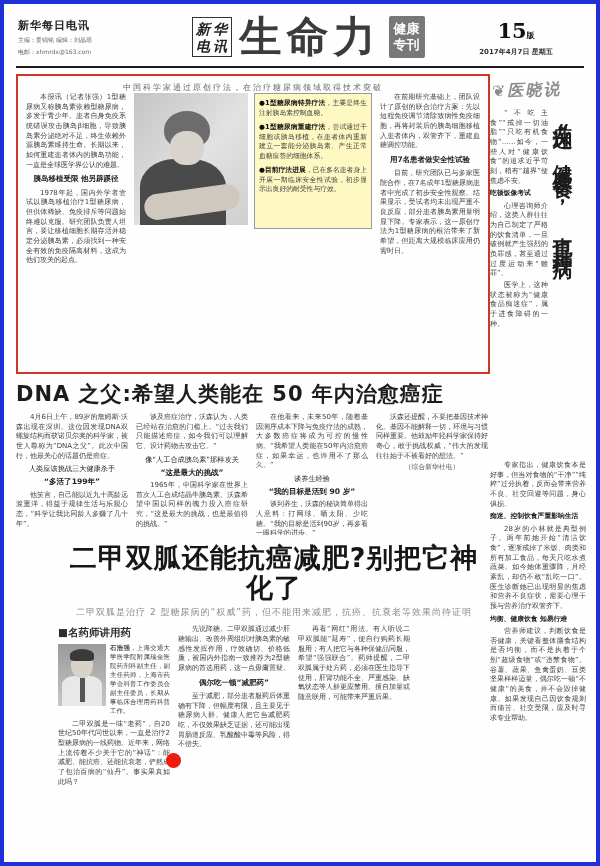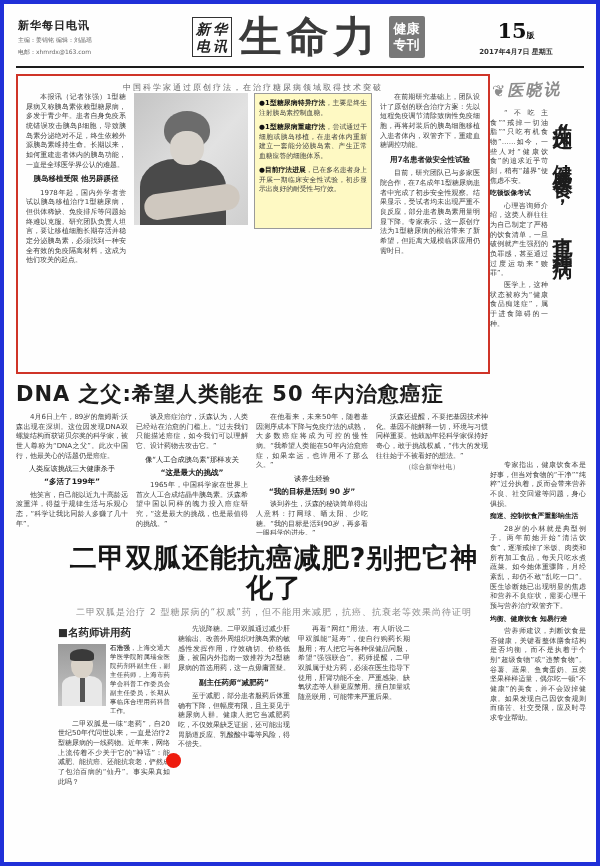--- a/index.html
+++ b/index.html
@@ -211,21 +211,21 @@
                 <div class="man-head"></div>
                 <div class="man-hair"></div>
                 <div class="man-tie"></div>
               </div>
               <div class="bio-txt"><b>石浩强</b><span>，上海交通大学医学院附属瑞金医院药剂科副主任，副主任药师，上海市药学会科普工作委员会副主任委员，长期从事临床合理用药科普工作。</span></div>
             </div>
             <p>二甲双胍是一味“老药”，自20世纪50年代问世以来，一直是治疗2型糖尿病的一线药物。近年来，网络上流传着不少关于它的“神话”：能减肥、能抗癌、还能抗衰老，俨然成了包治百病的“仙丹”。事实果真如此吗？</p>
           </div>
           <div class="mcol body-txt">
             <p>先说降糖。二甲双胍通过减少肝糖输出、改善外周组织对胰岛素的敏感性发挥作用，疗效确切、价格低廉，被国内外指南一致推荐为2型糖尿病的首选用药，这一点毋庸置疑。</p>
-            <div class="subhead">副主任药师“减肥药”</div>
+            <div class="subhead">偶尔吃一顿“减肥药”</div>
             <p>至于减肥，部分患者服药后体重确有下降，但幅度有限，且主要见于糖尿病人群。健康人把它当减肥药吃，不仅效果缺乏证据，还可能出现胃肠道反应、乳酸酸中毒等风险，得不偿失。</p>
           </div>
           <div class="mcol body-txt">
             <p>再看“网红”用法。有人听说二甲双胍能“延寿”，便自行购药长期服用；有人把它与各种保健品同服，希望“强强联合”。药师提醒，二甲双胍属于处方药，必须在医生指导下使用，肝肾功能不全、严重感染、缺氧状态等人群更应禁用。擅自加量或随意联用，可能带来严重后果。</p>
           </div>
         </div>
       </div>
     </div>
 
     <div class="sidebar">

